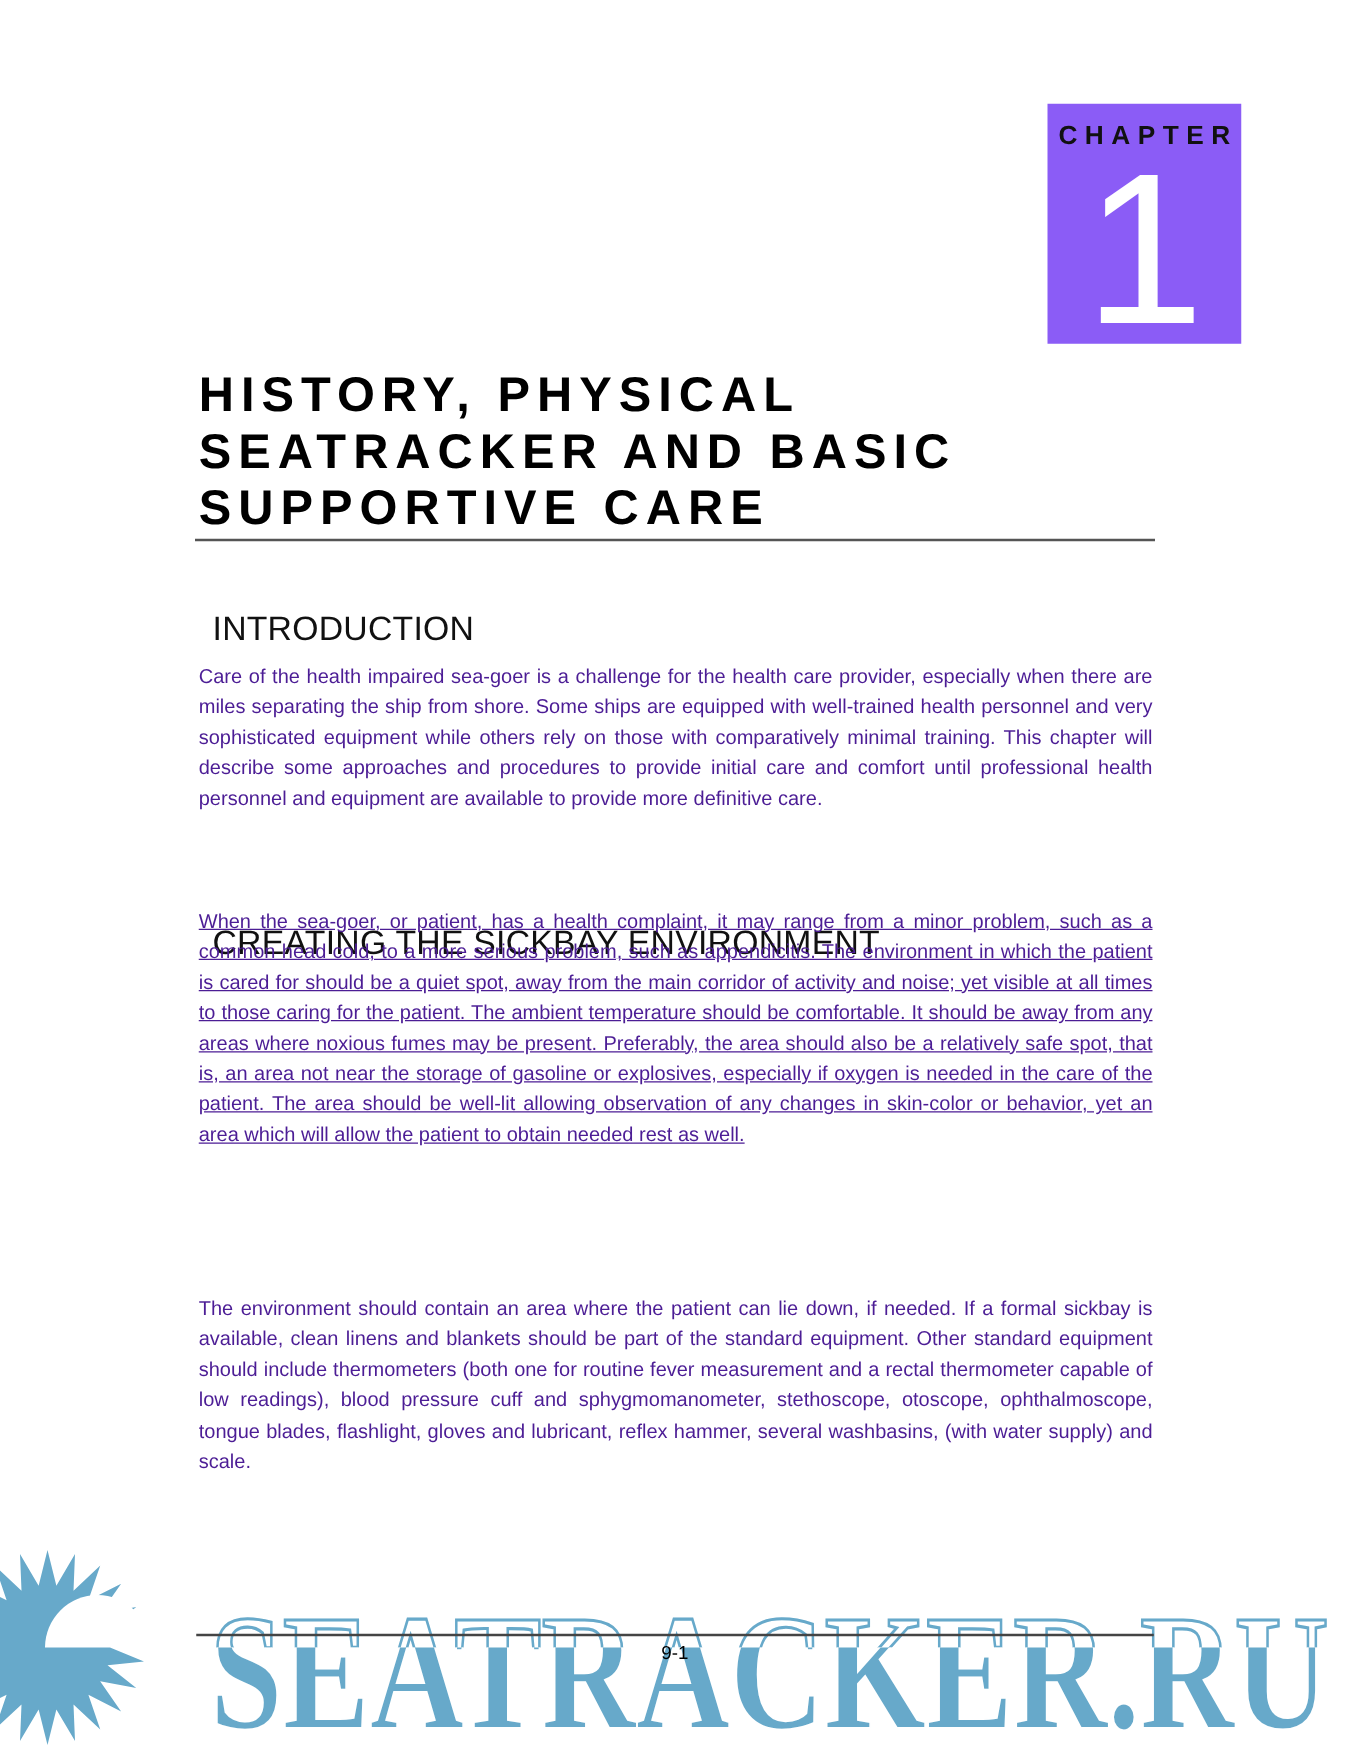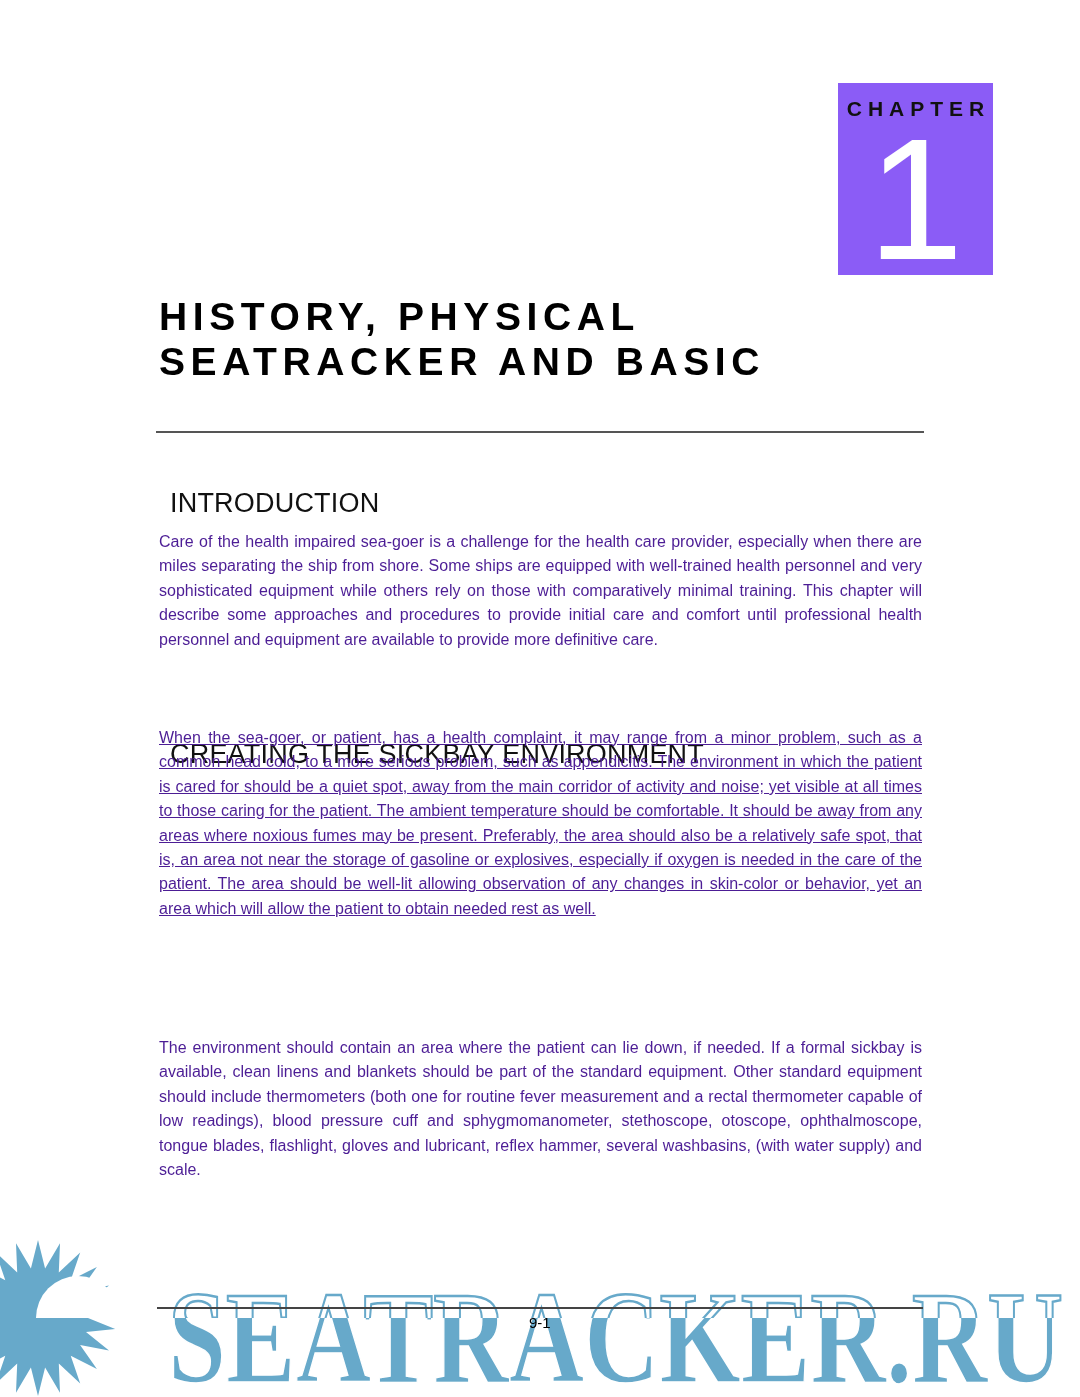--- a/index.html
+++ b/index.html
@@ -58,20 +58,21 @@
 <body>
 
 <div class="chapter-box">
   <div class="chapter-label">CHAPTER</div>
   <div class="chapter-number">1</div>
 </div>
 
 <h1 class="main-title">
   <span>HISTORY, PHYSICAL</span><br>
   <span>SEATRACKER AND BASIC</span><br>
+  <span>SUPPORTIVE CARE</span>
 </h1>
 <div class="title-rule"></div>
 
 <h2 class="h-intro">INTRODUCTION</h2>
 <p class="body p-intro">Care of the health impaired sea-goer is a challenge for the health care provider, especially when there are miles separating the ship from shore.  Some ships are equipped with well-trained health personnel and very sophisticated equipment while others rely on those with comparatively minimal training.  This chapter will describe some approaches and procedures to provide initial care and comfort until professional health personnel and equipment are available to provide more definitive care.</p>
 
 <h2 class="h-sickbay">CREATING THE SICKBAY ENVIRONMENT</h2>
 <p class="body p-sick1">When the sea-goer, or patient, has a health complaint, it may range from a minor problem, such as a common head cold, to a more serious problem, such as appendicitis.  The environment in which the patient is cared for should be a quiet spot, away from the main corridor of activity and noise; yet visible at all times to those caring for the patient.  The ambient temperature should be comfortable.  It should be away from any areas where noxious fumes may be present.  Preferably, the area should also be a relatively safe spot, that is, an area not near the storage of gasoline or explosives, especially if oxygen is needed in the care of the patient.  The area should be well-lit allowing observation of any changes in skin-color or behavior, yet an area which will allow the patient to obtain needed rest as well.</p>
 <p class="body p-sick2">The environment should contain an area where the patient can lie down, if needed.  If a formal sickbay is available, clean linens and blankets should be part of the standard equipment.  Other standard equipment should include thermometers (both one for routine fever measurement and a rectal thermometer capable of low readings), blood pressure cuff and sphygmomanometer, stethoscope, otoscope, ophthalmoscope, tongue blades, flashlight, gloves and lubricant, reflex hammer, several washbasins, (with water supply) and scale.</p>
 

